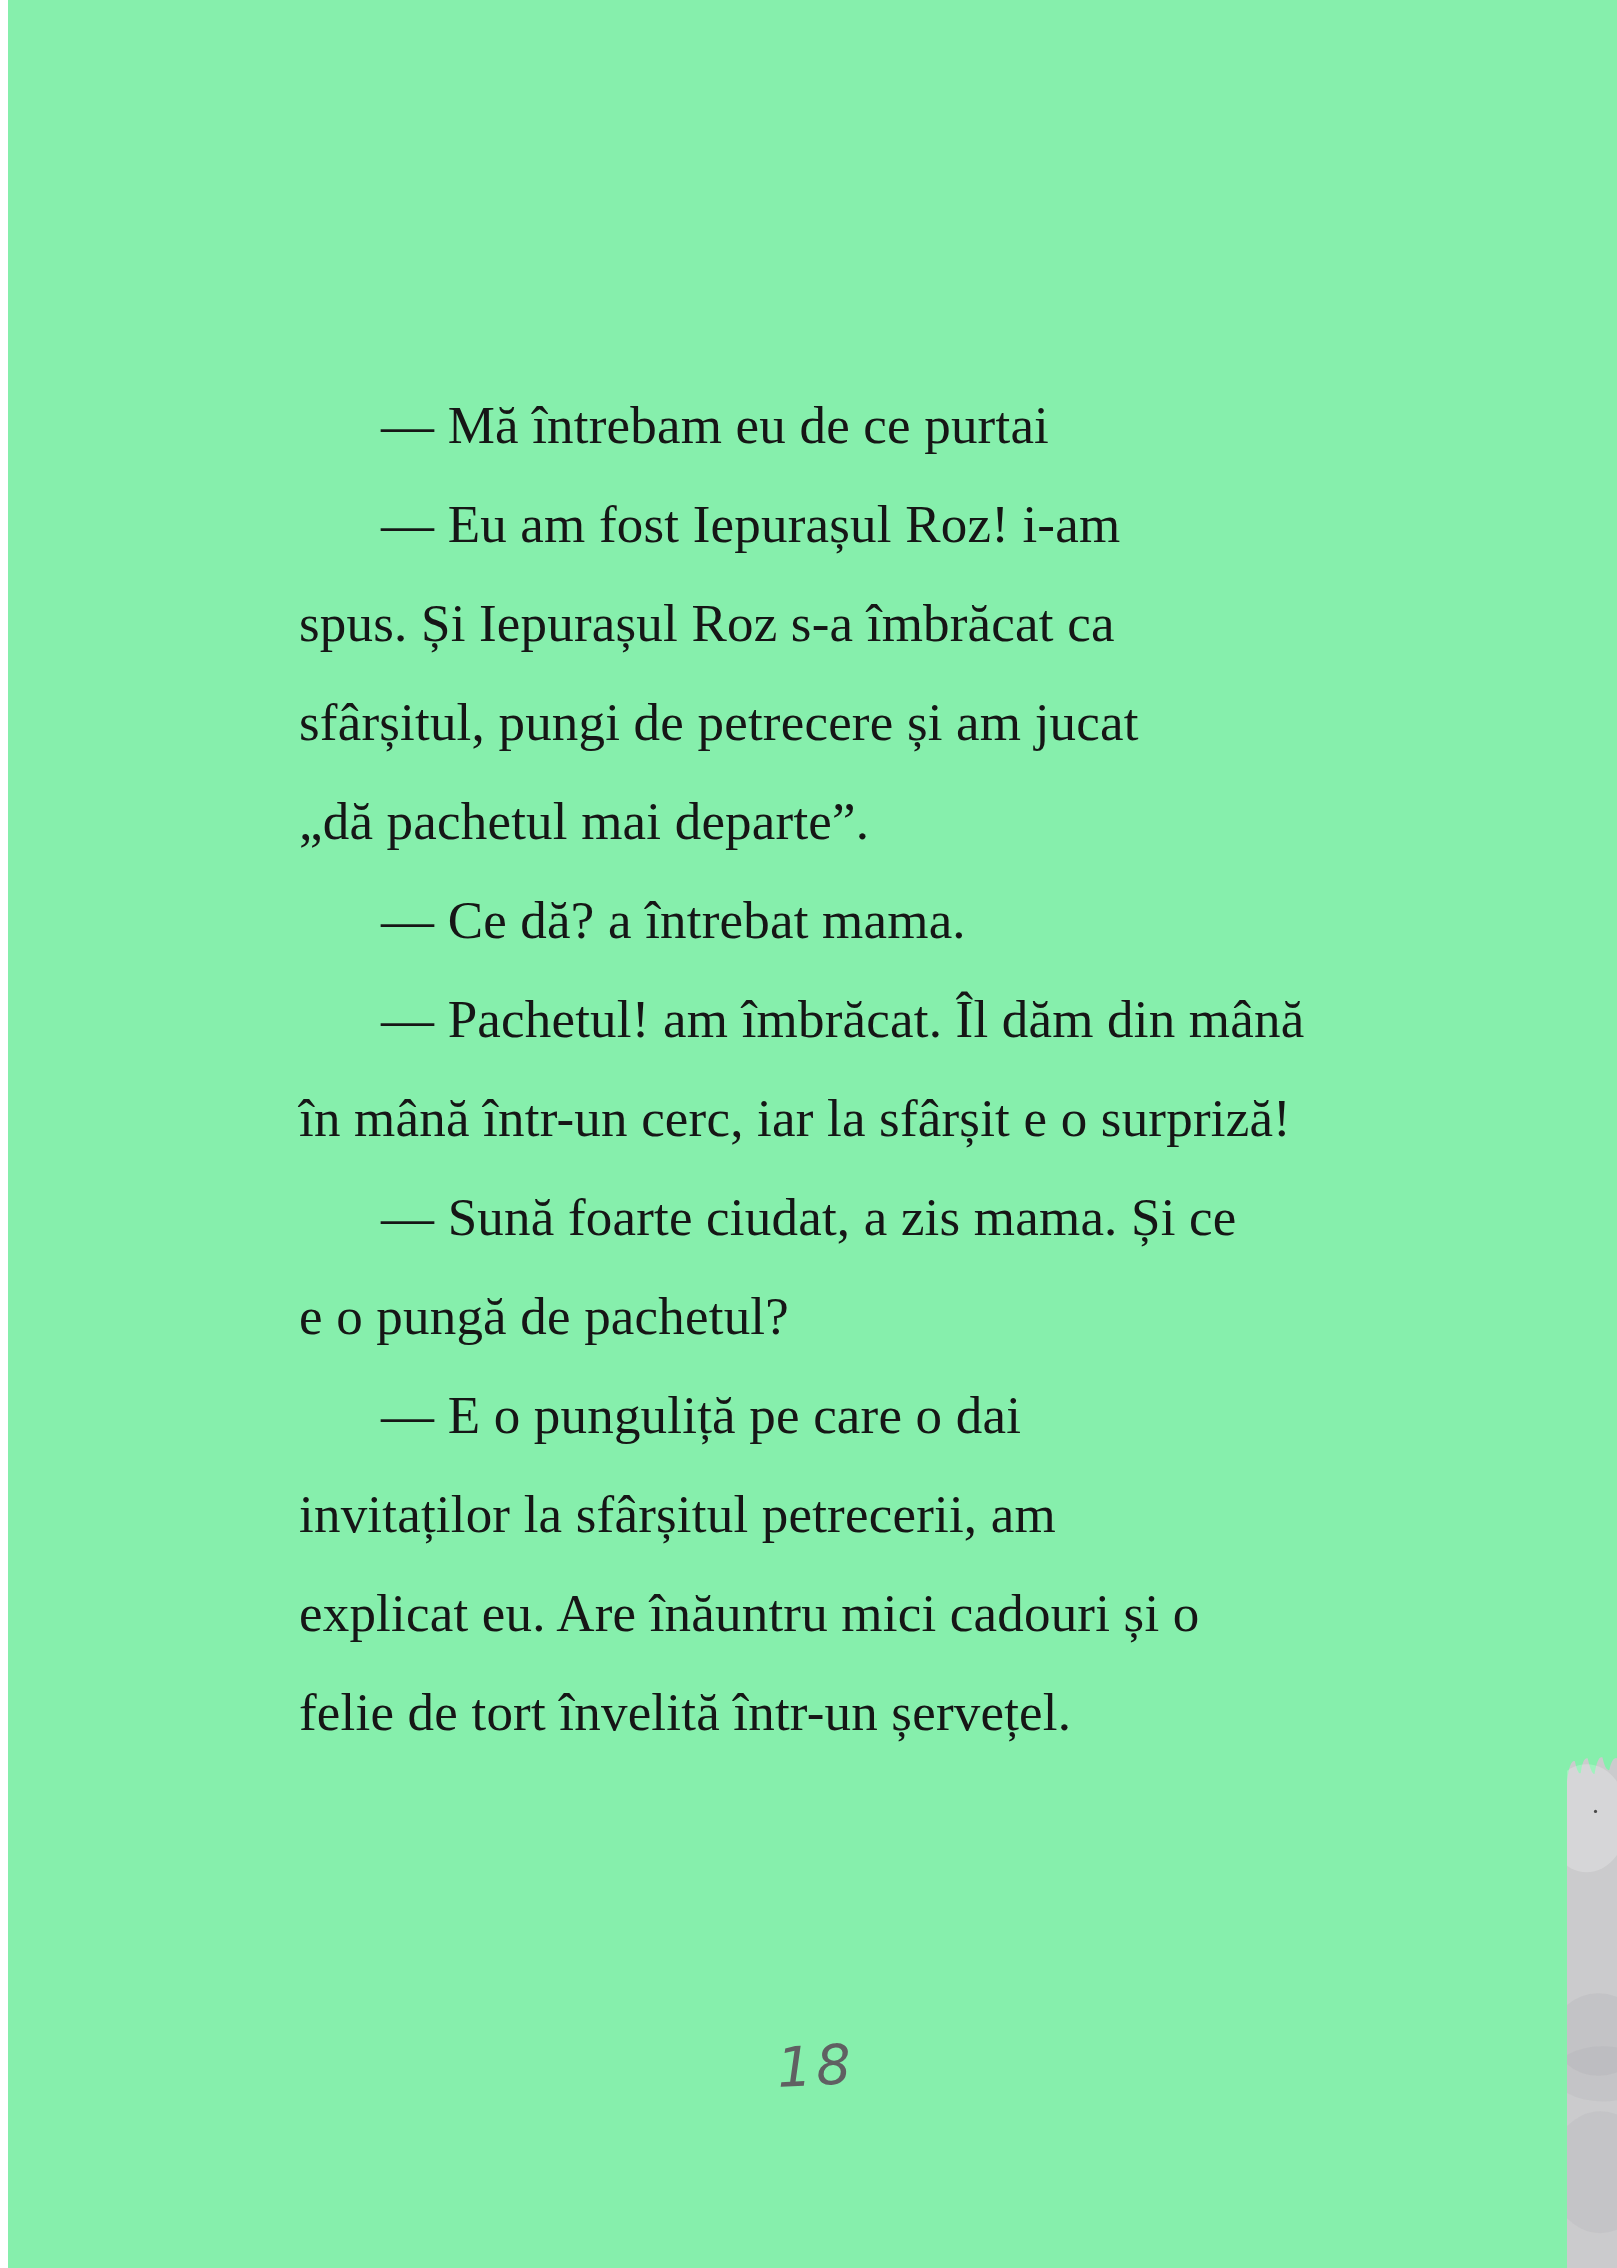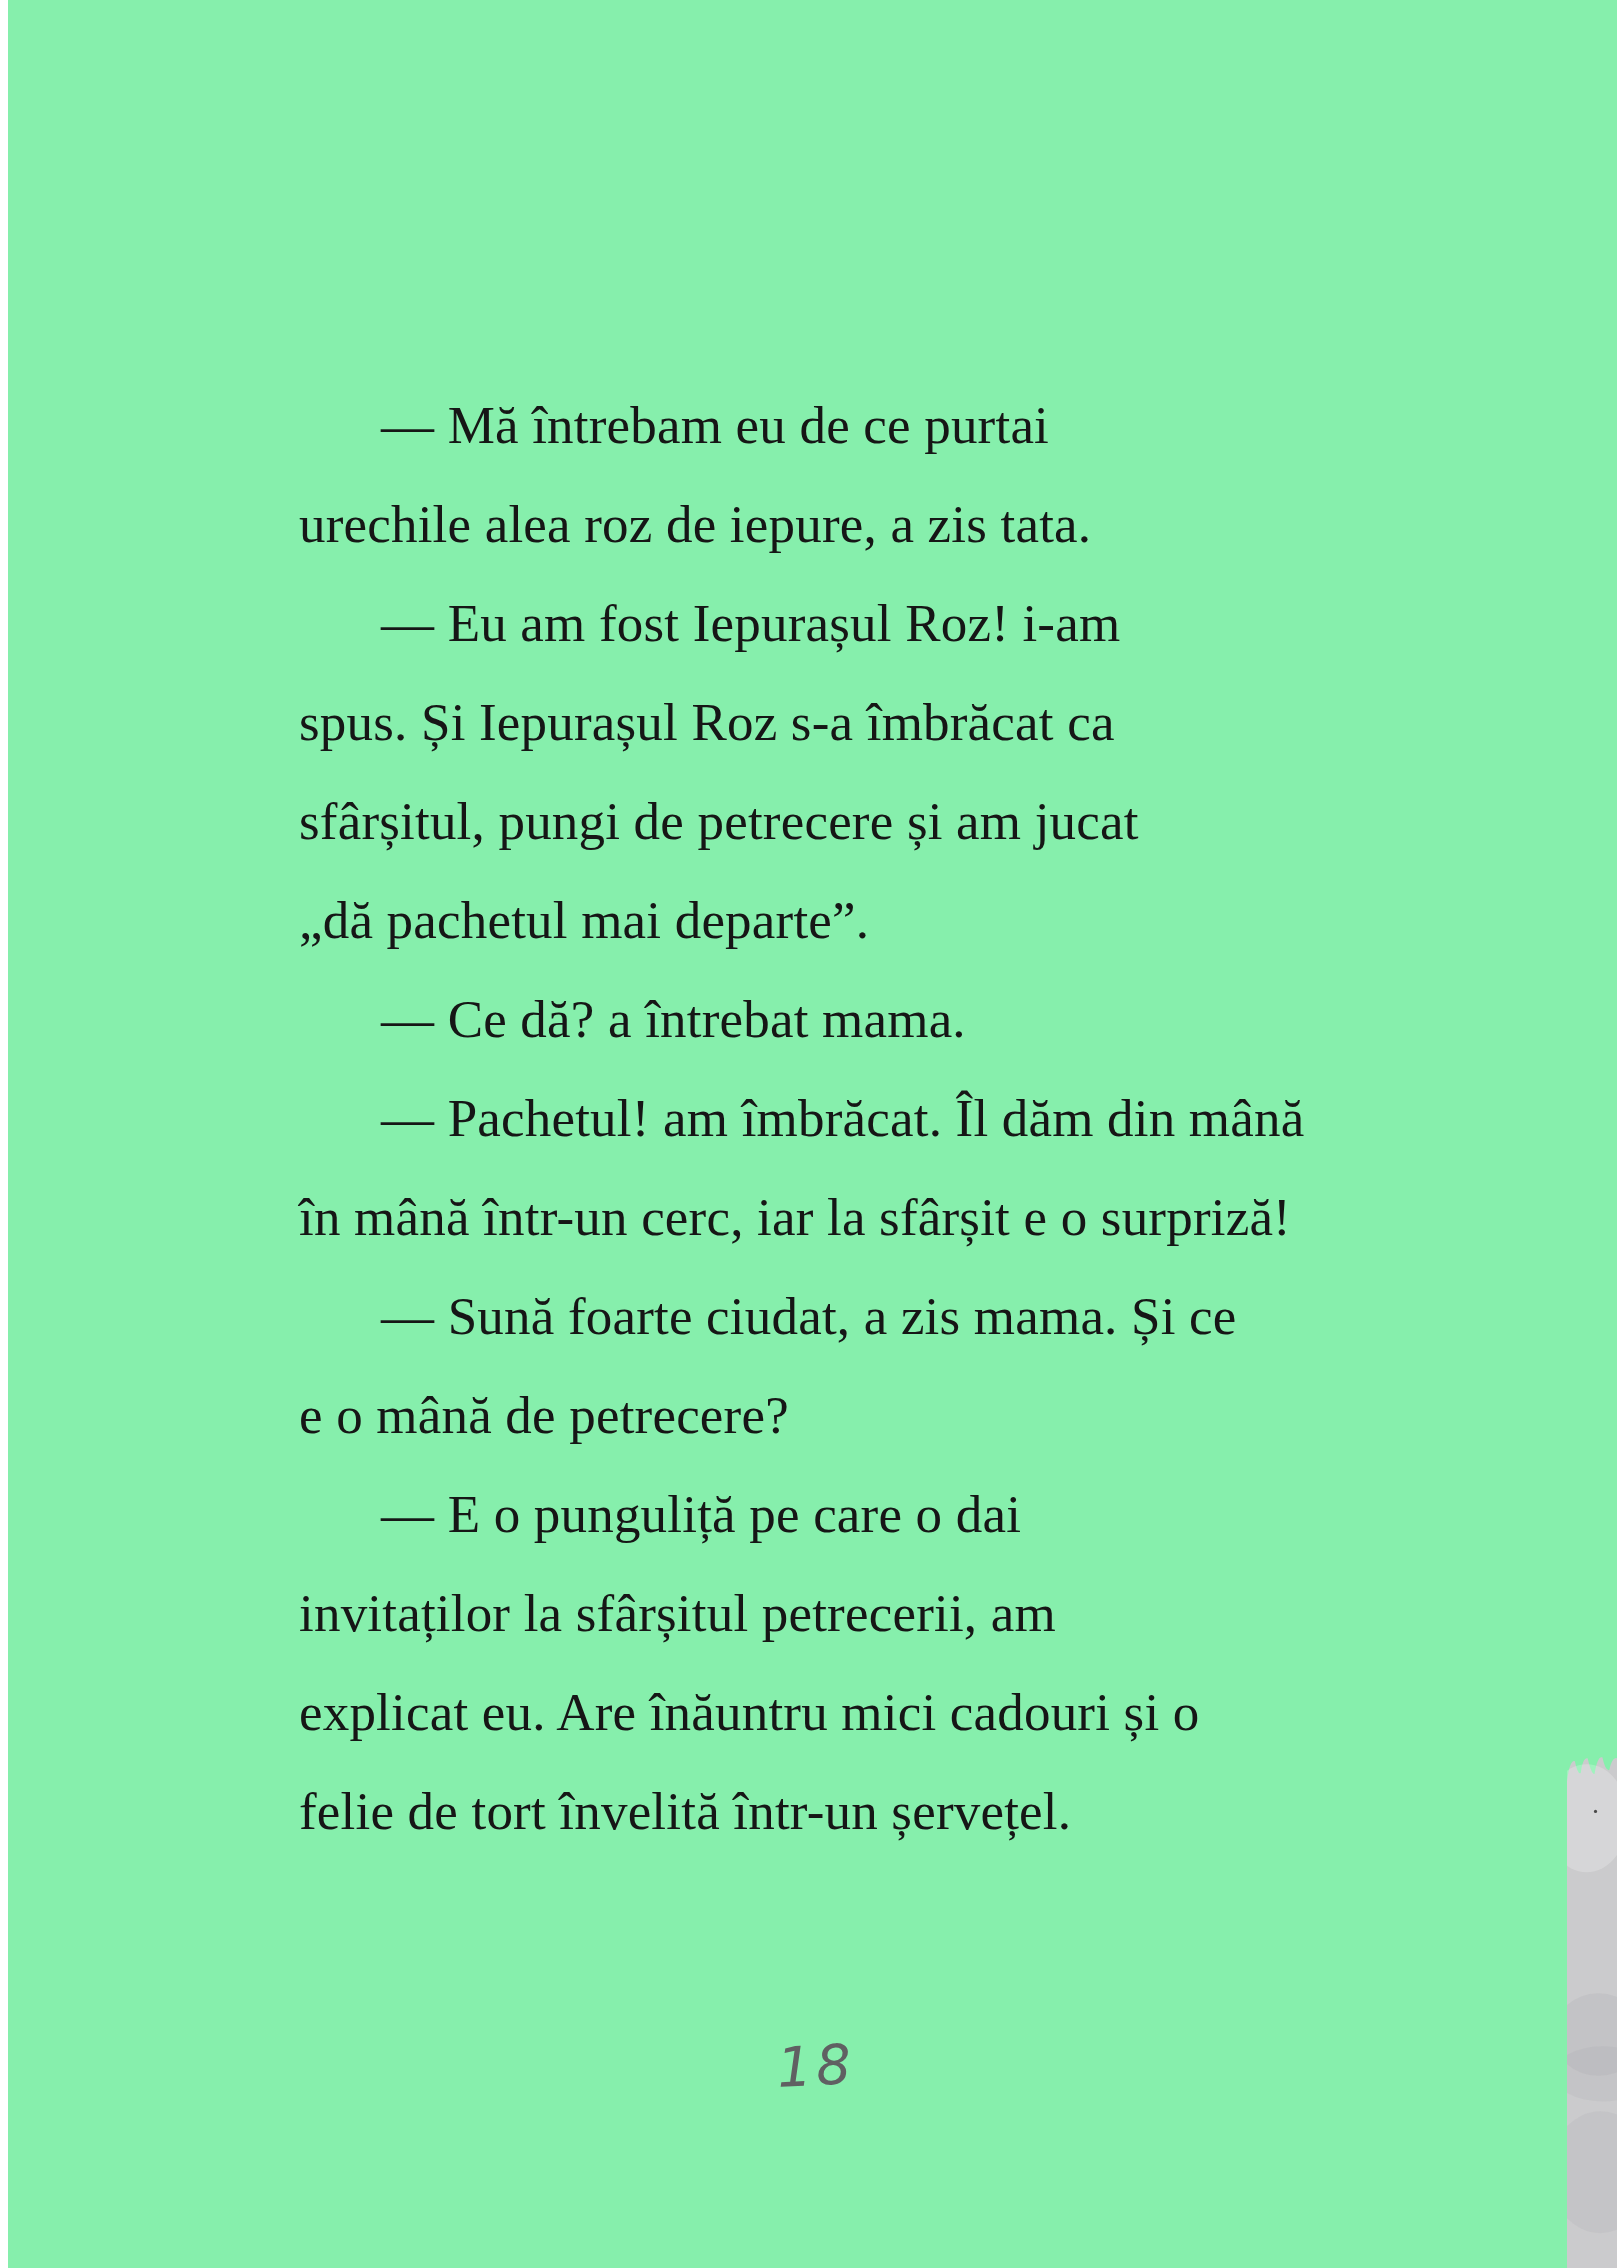--- a/index.html
+++ b/index.html
@@ -58,30 +58,29 @@
     display: block;
   }
 </style>
 </head>
 <body>
 
 <div class="page">
 
   <div class="text-block">
       <div class="line indented">— Mă întrebam eu de ce purtai</div>
-      <div class="line">urechile alea roz de iepure, a zis tata.</div>
       <div class="line indented">— Eu am fost Iepurașul Roz! i-am</div>
       <div class="line">spus. Și Iepurașul Roz s-a îmbrăcat ca</div>
       <div class="line">sfârșitul, pungi de petrecere și am jucat</div>
       <div class="line">„dă pachetul mai departe”.</div>
       <div class="line indented">— Ce dă? a întrebat mama.</div>
       <div class="line indented">— Pachetul! am îmbrăcat. Îl dăm din mână</div>
       <div class="line">în mână într-un cerc, iar la sfârșit e o surpriză!</div>
       <div class="line indented">— Sună foarte ciudat, a zis mama. Și ce</div>
-      <div class="line">e o mână de petrecere?</div>
+      <div class="line">e o pungă de pachetul?</div>
       <div class="line indented">— E o punguliță pe care o dai</div>
       <div class="line">invitaților la sfârșitul petrecerii, am</div>
       <div class="line">explicat eu. Are înăuntru mici cadouri și o</div>
       <div class="line">felie de tort învelită într-un șervețel.</div>
     </div>
 
   <div class="page-number">18</div>
 
   <div class="torn-strip">
     <svg width="58" height="520" viewBox="0 0 59 528" xmlns="http://www.w3.org/2000/svg">

